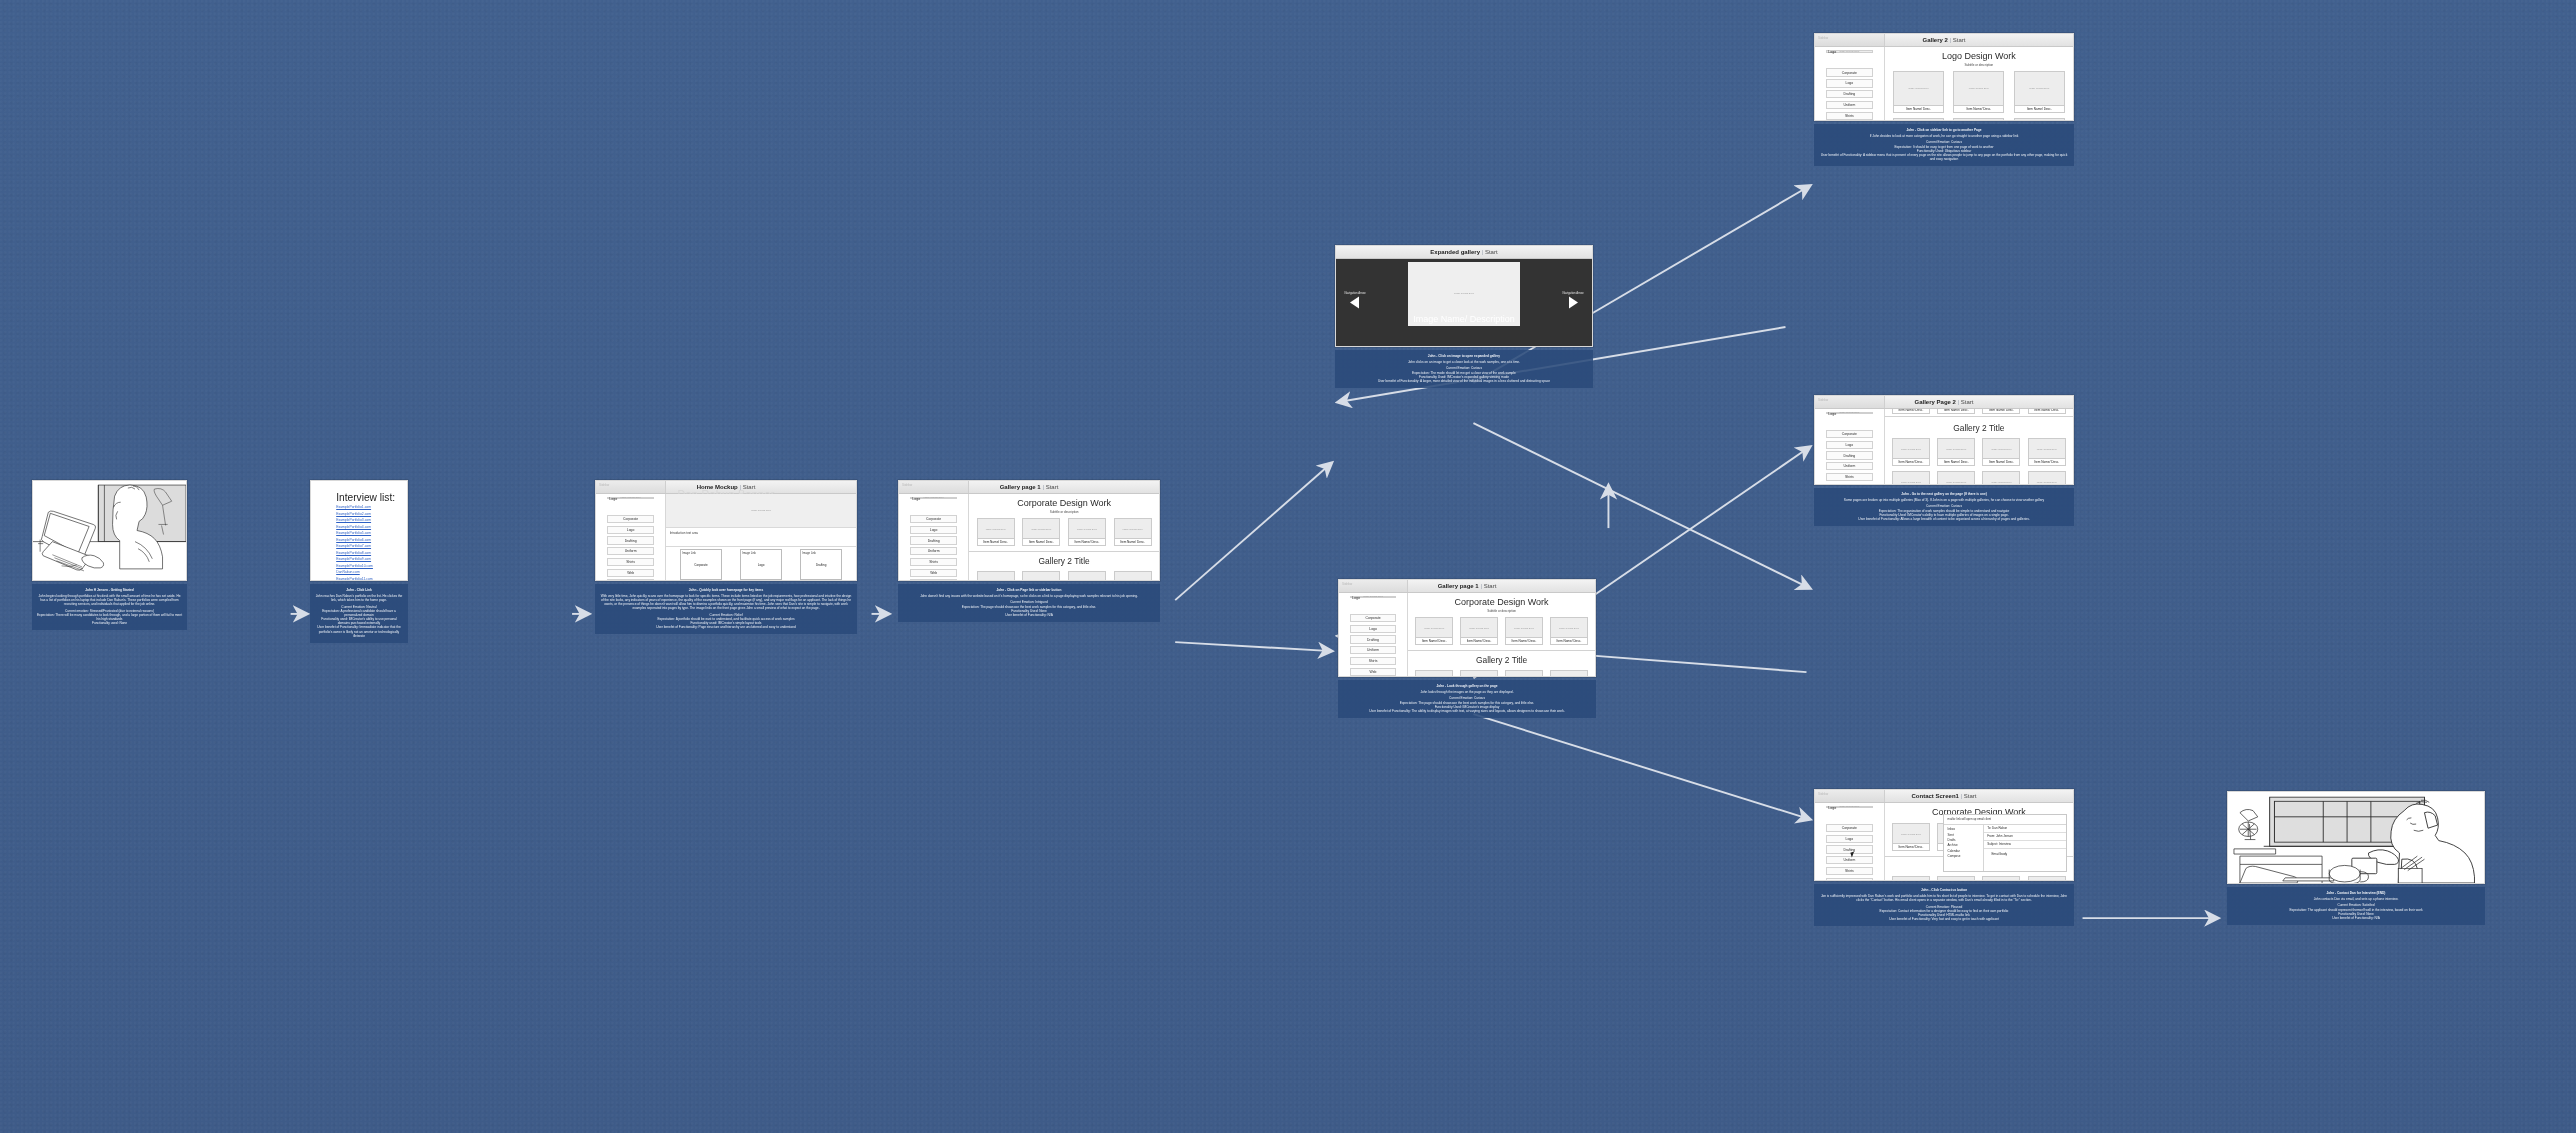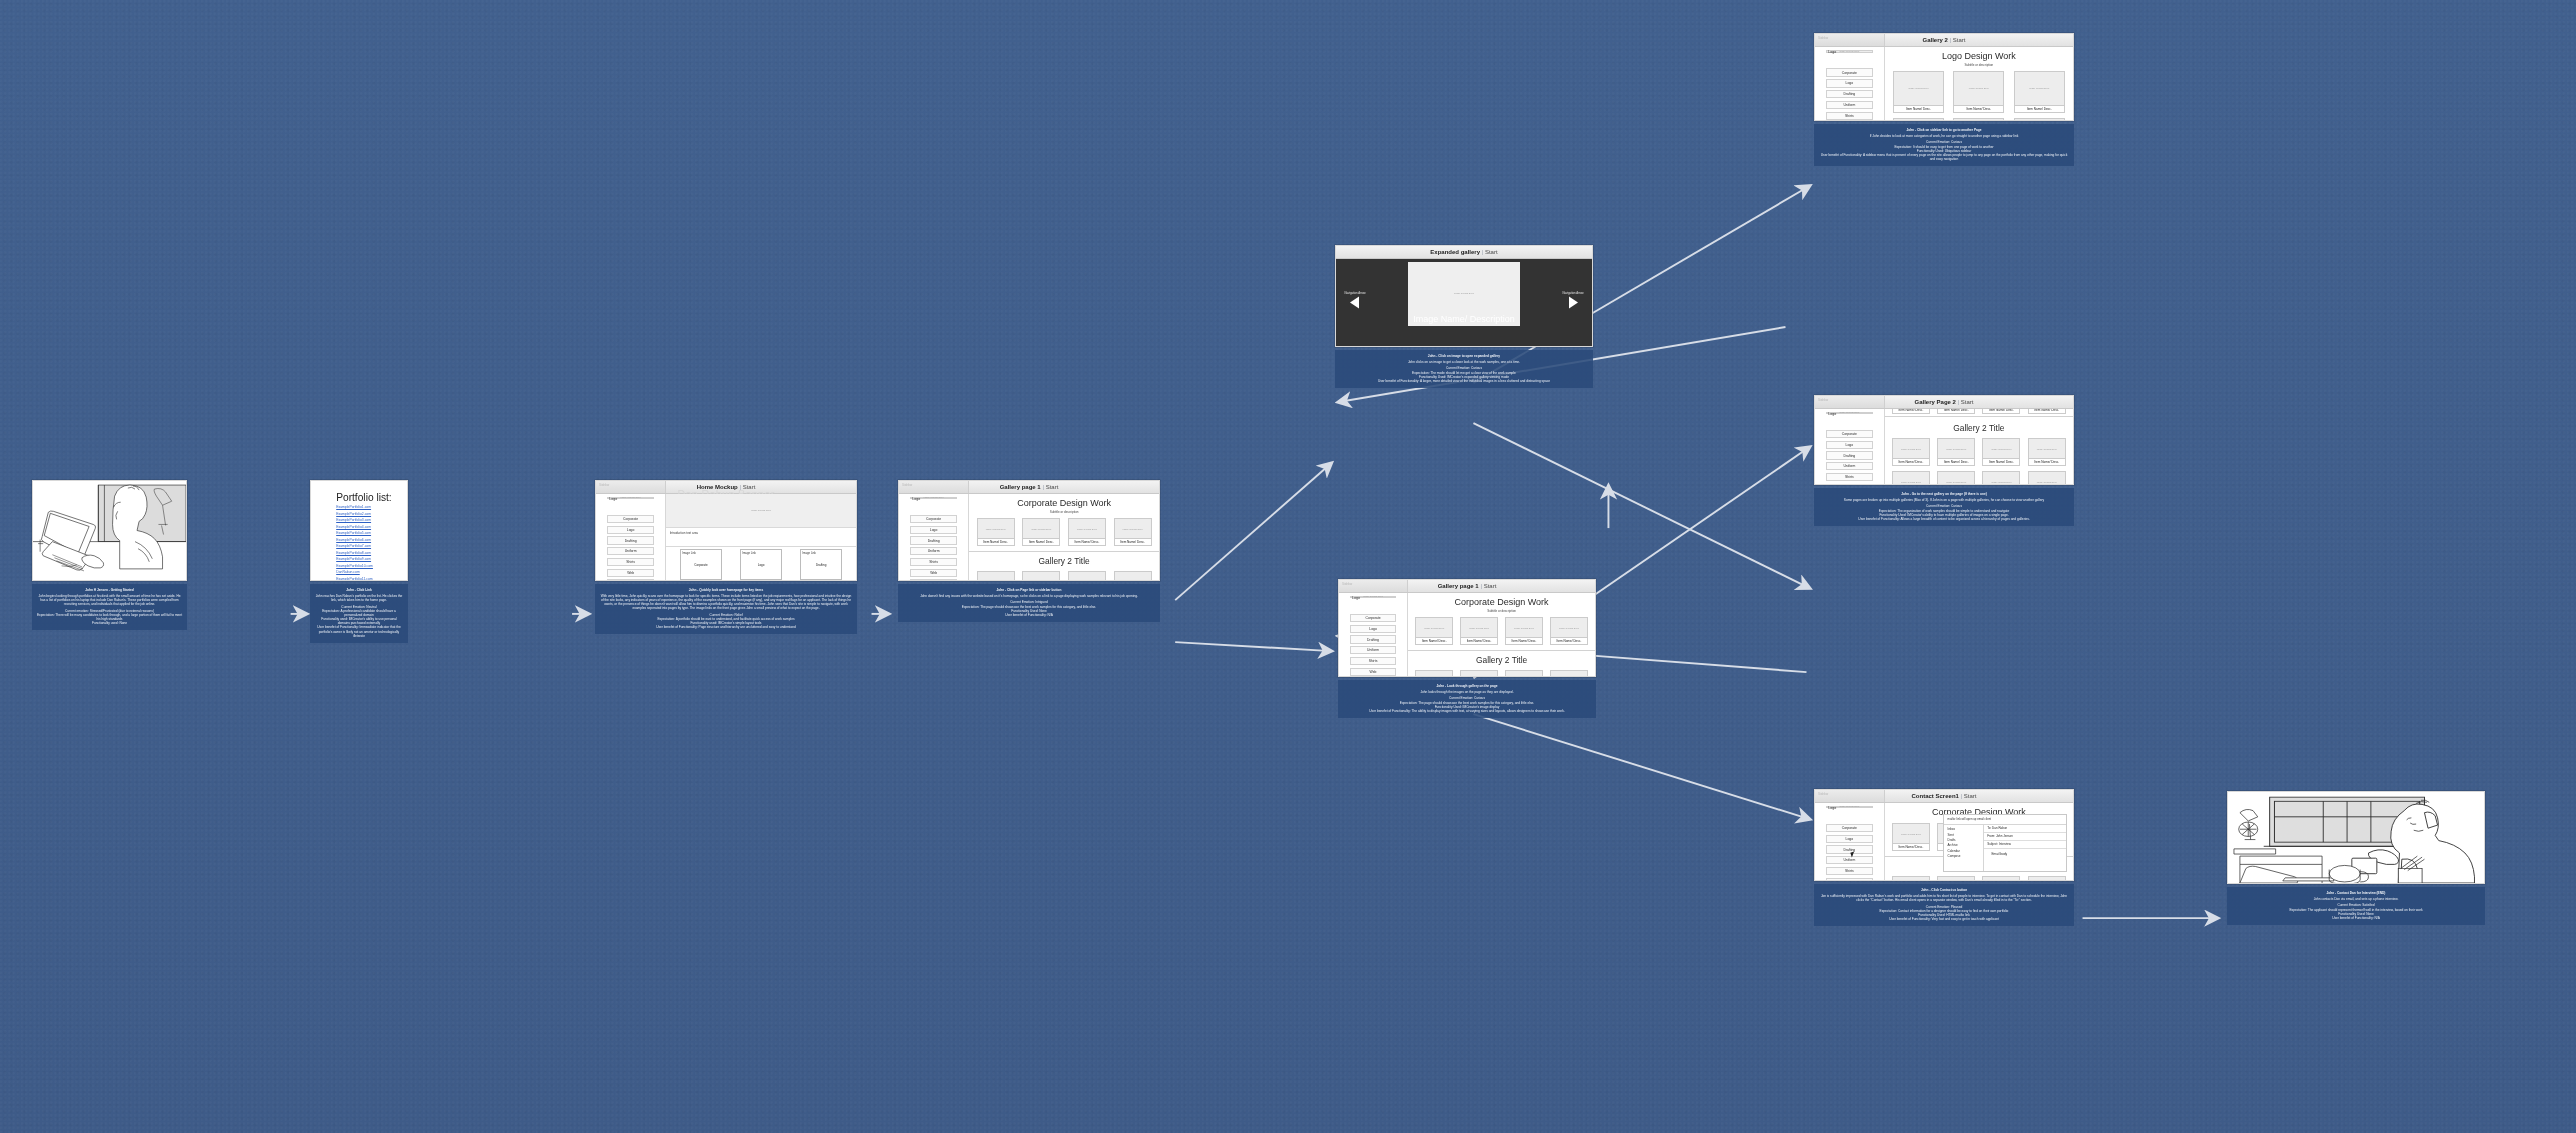--- a/index.html
+++ b/index.html
@@ -179,21 +179,21 @@
     <span class="gap"></span>
     <p>Current emotion: Stressed/Frustrated (due to external reasons)</p>
     <p>Expectation: There will be many candidates to look through, and a large portion of them will fail to meet his high standards</p>
     <p>Functionality used: None</p>
   </div>
 </div>
 
 <div class="card" style="left:310px; top:480px; width:98px;">
   <div class="shot" style="height:101px;">
     <div class="plist">
-      <h2>Portfolio list:</h2>
+      <h2>Interview list:</h2>
       <div id="plinks">
           <a href="#">ExamplePortfolio1.com</a>
           <a href="#">ExamplePortfolio2.com</a>
           <a href="#">ExamplePortfolio3.com</a>
           <a href="#">ExamplePortfolio4.com</a>
           <a href="#">ExamplePortfolio5.com</a>
           <a href="#">ExamplePortfolio6.com</a>
           <a href="#">ExamplePortfolio7.com</a>
           <a href="#">ExamplePortfolio8.com</a>
           <a href="#">ExamplePortfolio9.com</a>

